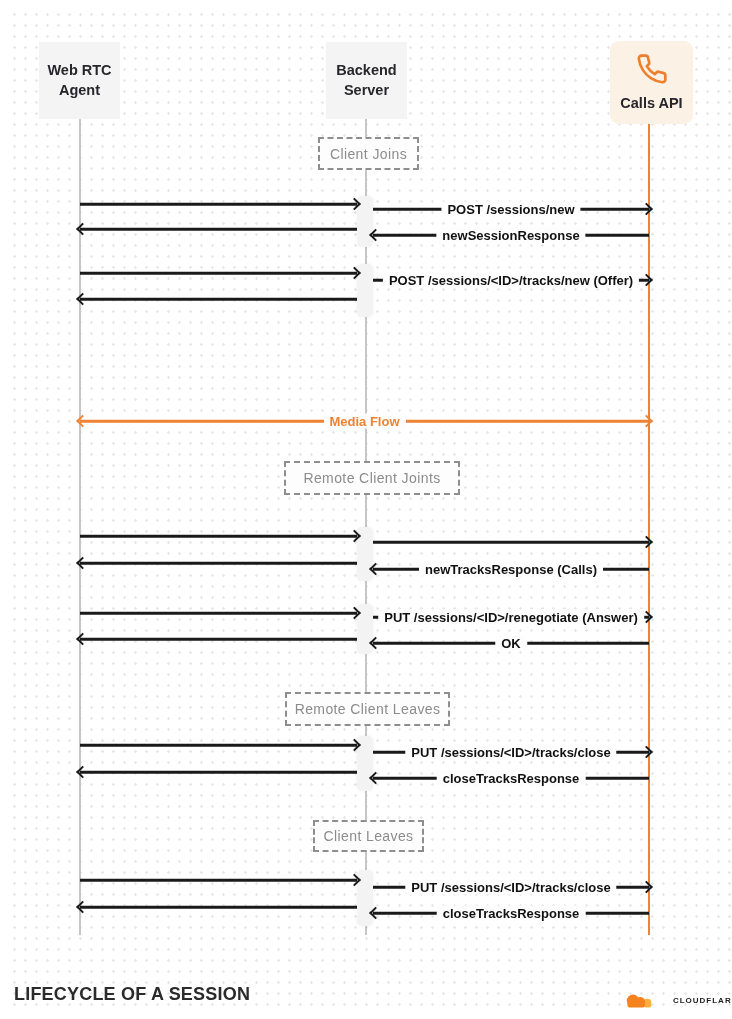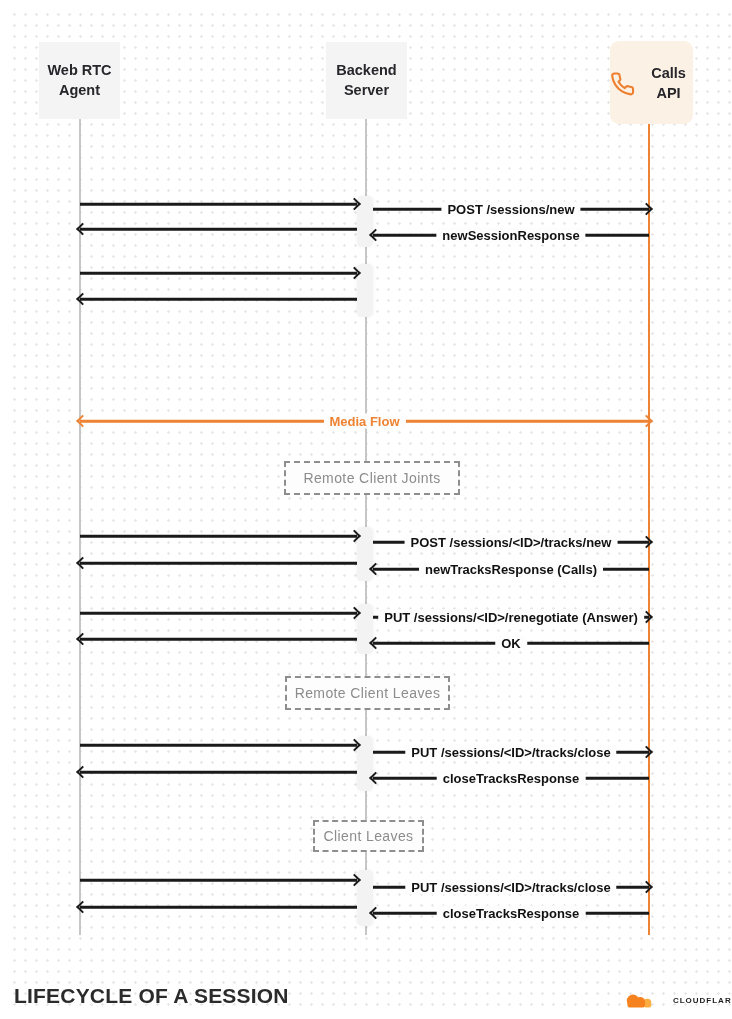--- a/index.html
+++ b/index.html
@@ -6,42 +6,42 @@
   .page{position:relative;width:732px;height:1019px;background:#FFFFFF;overflow:hidden;
         font-family:"Liberation Sans",sans-serif;padding-left:16px;}
   .dots{position:absolute;inset:9px;
         background-image:radial-gradient(circle,#E7E7E7 1.1px,transparent 1.45px);
         background-size:11px 11px;}
   .lifeline{position:absolute;top:119px;width:2px;height:816px;background:#C6C6C6;}
   .lifeline.orange{background:#EE8333;top:122px;height:813px;}
   .actor{position:absolute;display:flex;align-items:center;justify-content:center;text-align:center;
          font-weight:700;font-size:14.5px;color:#26262B;line-height:1.35;white-space:pre-line;z-index:6;}
   .actor.gray{background:#F4F4F5;}
-  .actor.api{background:#FBF1E4;border-radius:9px;flex-direction:row;gap:9px;padding-top:2px;}
+  .actor.api{background:#FBF1E4;border-radius:9px;flex-direction:column;gap:9px;padding-top:2px;}
   .stepbox{position:absolute;border:2px dashed #8E8E8E;background:#FDFDFD;z-index:3;
            display:flex;align-items:center;justify-content:center;
            font-size:14px;color:#8C8C8C;font-weight:500;letter-spacing:.4px;white-space:nowrap;}
   .bar{position:absolute;left:357px;width:16px;background:#F3F3F4;border-radius:5px;z-index:2;
        box-shadow:0 0 4px rgba(0,0,0,0.05);}
   .msg{position:absolute;height:16px;z-index:4;}
   .ln{position:absolute;left:0;right:0;top:50%;height:2.5px;transform:translateY(-50%);}
   .ln.solid{background:#1A1A1A;}
   .ln.dashed{background:repeating-linear-gradient(90deg,#1A1A1A 0 7px,transparent 7px 13px);}
   .ln.media{background:#EE8333;}
   .lbl{position:absolute;left:50%;top:50%;transform:translate(-50%,-50%);background:#FDFDFD;
        padding:0 6px;font-weight:700;font-size:13px;color:#111;white-space:nowrap;z-index:1;}
   .lbl.orange{color:#EE8333;}
   .chev{position:absolute;top:50%;width:9px;height:9px;box-sizing:border-box;}
   .chev.r{right:0;transform:translate(2px,-50%) rotate(45deg);
           border-top:2.5px solid #1A1A1A;border-right:2.5px solid #1A1A1A;}
   .chev.l{left:0;transform:translate(-2px,-50%) rotate(45deg);
           border-bottom:2.5px solid #1A1A1A;border-left:2.5px solid #1A1A1A;}
   .chev.orange{border-color:#EE8333;}
   .sub{position:absolute;left:10px;top:12px;font-size:10.5px;font-weight:400;color:#2E2E2E;white-space:nowrap;}
-  .footer-title{position:absolute;left:14px;top:984px;font-size:21px;font-weight:700;color:#2B2B2B;
+  .footer-title{position:absolute;left:14px;top:984px;font-size:18px;font-weight:700;color:#2B2B2B;
                 letter-spacing:.2px;z-index:6;}
   .logo{position:absolute;right:10px;top:991px;display:flex;align-items:center;gap:20px;z-index:6;}
   .logo-text{font-size:8px;font-weight:700;color:#1F1C1C;letter-spacing:1px;}
 </style>
 </head>
 <body>
 
 <div class="page" id="diagram">
   <div class="dots"></div>
 
@@ -57,24 +57,27 @@
     <span>Backend
 Server</span>
   </div>
   <div class="actor api" style="left:610px;top:41px;width:83px;height:81px">
     <svg width="32" height="32" viewBox="0 0 24 24" fill="none" stroke="#ED7F2E" stroke-width="2" stroke-linecap="round" stroke-linejoin="round">
       <path d="M22 16.92v3a2 2 0 0 1-2.18 2 19.79 19.79 0 0 1-8.63-3.07 19.5 19.5 0 0 1-6-6 19.79 19.79 0 0 1-3.07-8.67A2 2 0 0 1 4.11 2h3a2 2 0 0 1 2 1.72 12.84 12.84 0 0 0 .7 2.81 2 2 0 0 1-.45 2.11L8.09 9.91a16 16 0 0 0 6 6l1.27-1.27a2 2 0 0 1 2.11-.45 12.84 12.84 0 0 0 2.81.7A2 2 0 0 1 22 16.92z"></path>
     </svg>
     <span>Calls API</span>
   </div>
 
+  <div class="stepbox" style="left:318px;top:137px;width:97px;height:29px">
+    <span>Client Joins</span>
+  </div>
   <div class="stepbox" style="left:284px;top:461px;width:172px;height:30px">
     <span>Remote Client Joints</span>
   </div>
-  <div class="stepbox" style="left:285px;top:676px;width:161px;height:30px">
+  <div class="stepbox" style="left:285px;top:692px;width:161px;height:30px">
     <span>Remote Client Leaves</span>
   </div>
   <div class="stepbox" style="left:313px;top:820px;width:107px;height:28px">
     <span>Client Leaves</span>
   </div>
 
   <div class="footer-title">LIFECYCLE OF A SESSION</div>
   <div class="logo">
     <svg width="30" height="19" viewBox="0 0 30 19">
       <g fill="#FBAD41">
@@ -110,37 +113,41 @@
     </div>
     <div class="msg" style="left: 373px; width: 276px; top: 227px;">
       <div class="ln solid"></div>
       <span class="lbl">newSessionResponse</span>
       <span class="chev l"></span>
     </div>
     <div class="msg" style="left: 80px; width: 277px; top: 265px;">
       <div class="ln solid"></div>
       <span class="chev r"></span>
     </div>
+    <div class="msg" style="left: 373px; width: 276px; top: 272px;">
+      <div class="ln solid"></div>
+      <span class="lbl">POST /sessions/&lt;ID&gt;/tracks/new (Offer)</span>
+      <span class="chev r"></span>
+    </div>
     <div class="msg" style="left: 80px; width: 277px; top: 291px;">
       <div class="ln solid"></div>
       <span class="chev l"></span>
     </div>
     <div class="msg" style="left: 80px; width: 569px; top: 413px;">
       <div class="ln media"></div>
       <span class="lbl orange">Media Flow</span>
       <span class="chev l orange"></span>
       <span class="chev r orange"></span>
     </div>
     <div class="msg" style="left: 80px; width: 277px; top: 528px;">
       <div class="ln solid"></div>
       <span class="chev r"></span>
     </div>
     <div class="msg" style="left: 373px; width: 276px; top: 534px;">
       <div class="ln solid"></div>
-      <span class="lbl">POST /sessions/&lt;ID&gt;/tracks/new</span>
       <span class="chev r"></span>
     </div>
     <div class="msg" style="left: 80px; width: 277px; top: 555px;">
       <div class="ln solid"></div>
       <span class="chev l"></span>
     </div>
     <div class="msg" style="left: 373px; width: 276px; top: 561px;">
       <div class="ln solid"></div>
       <span class="lbl">newTracksResponse (Calls)</span>
       <span class="chev l"></span>

